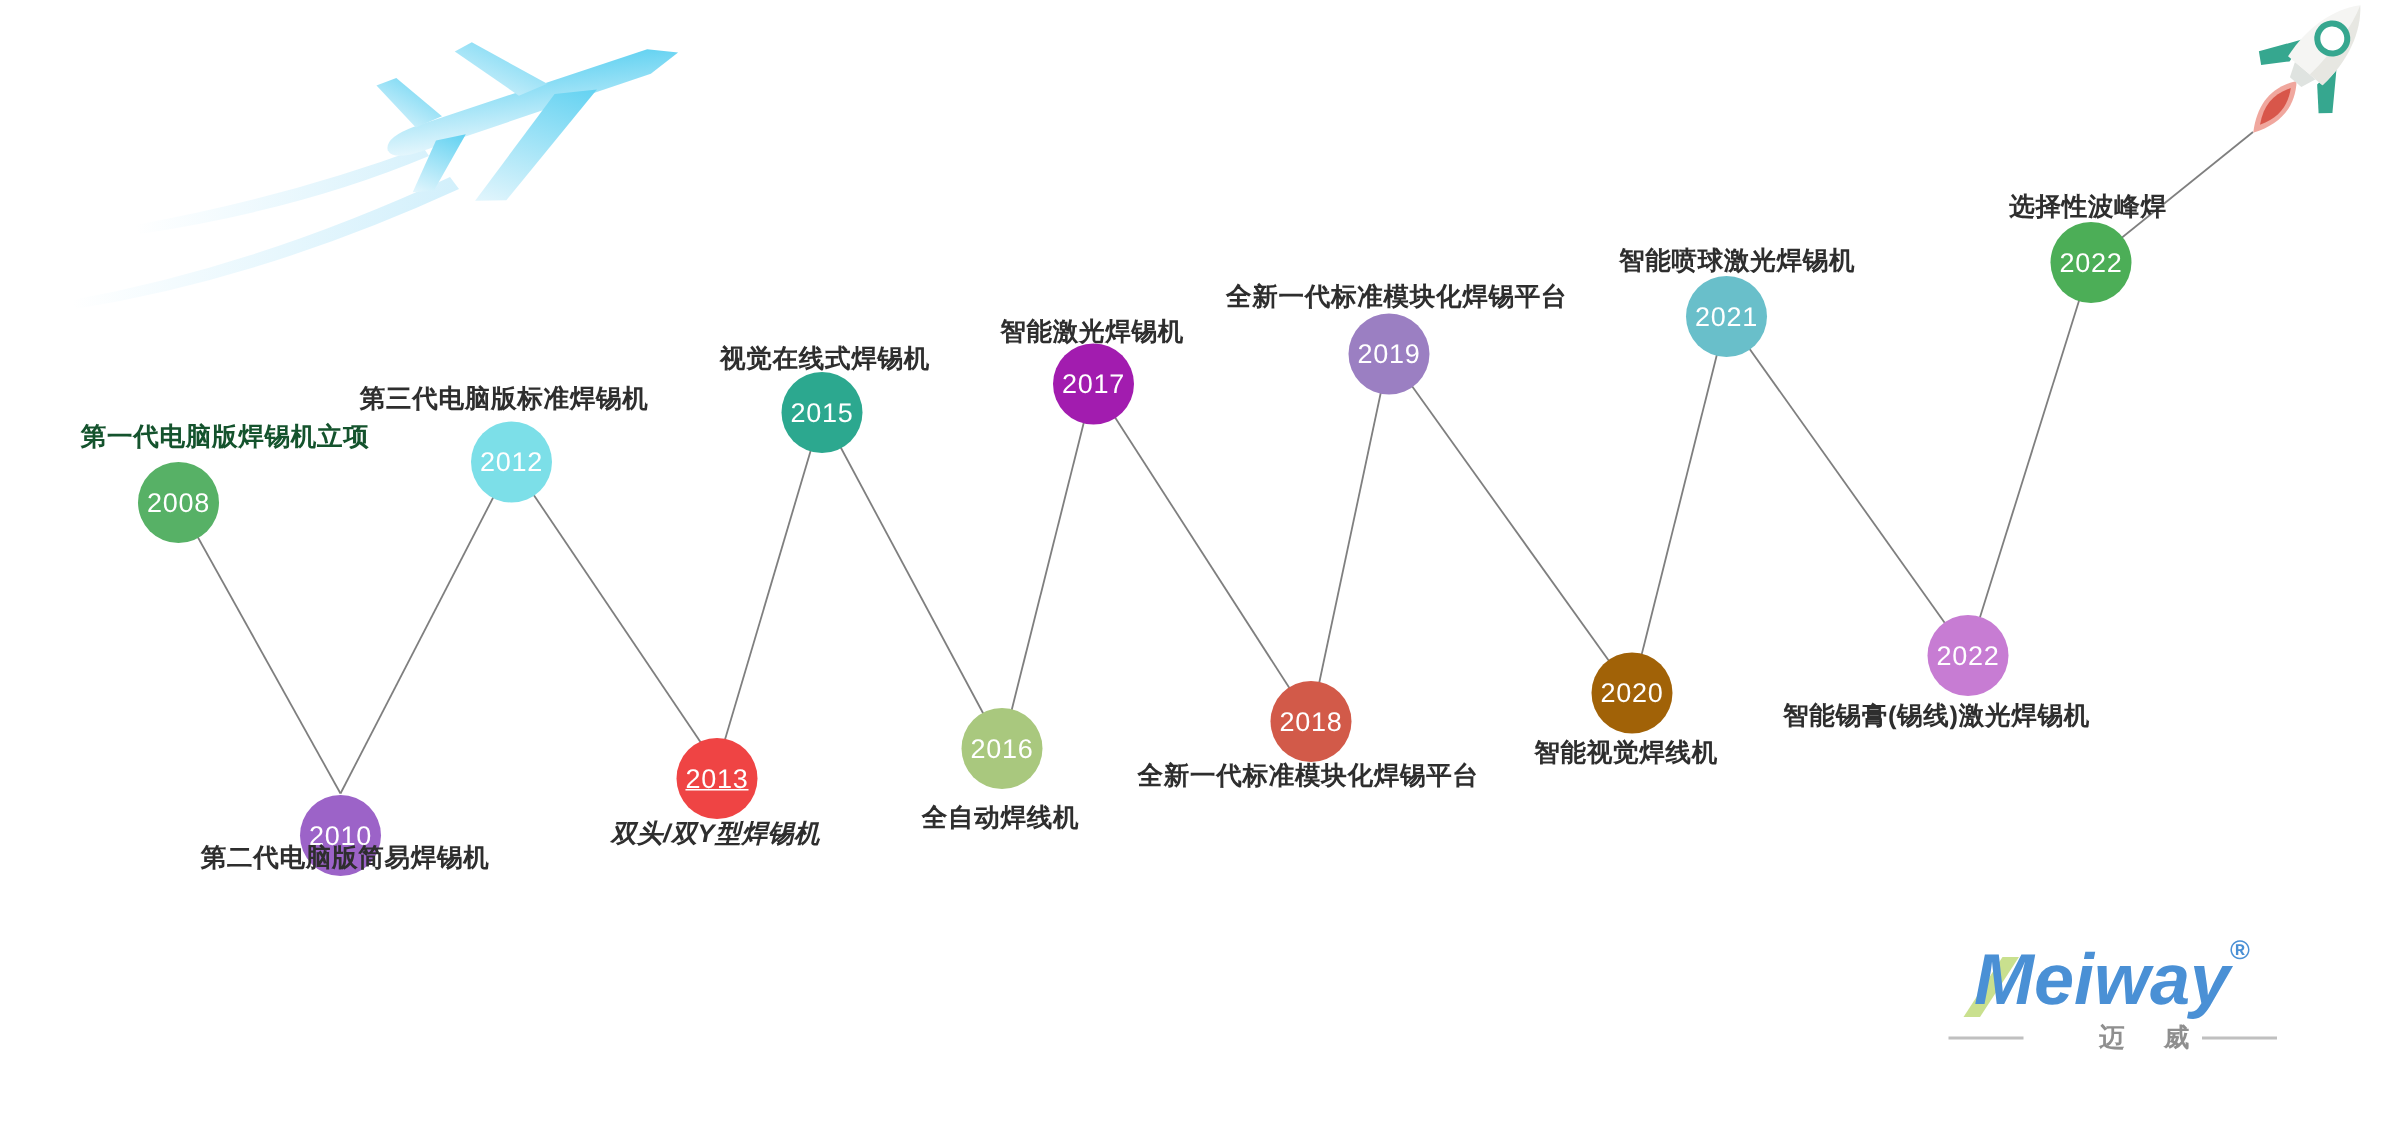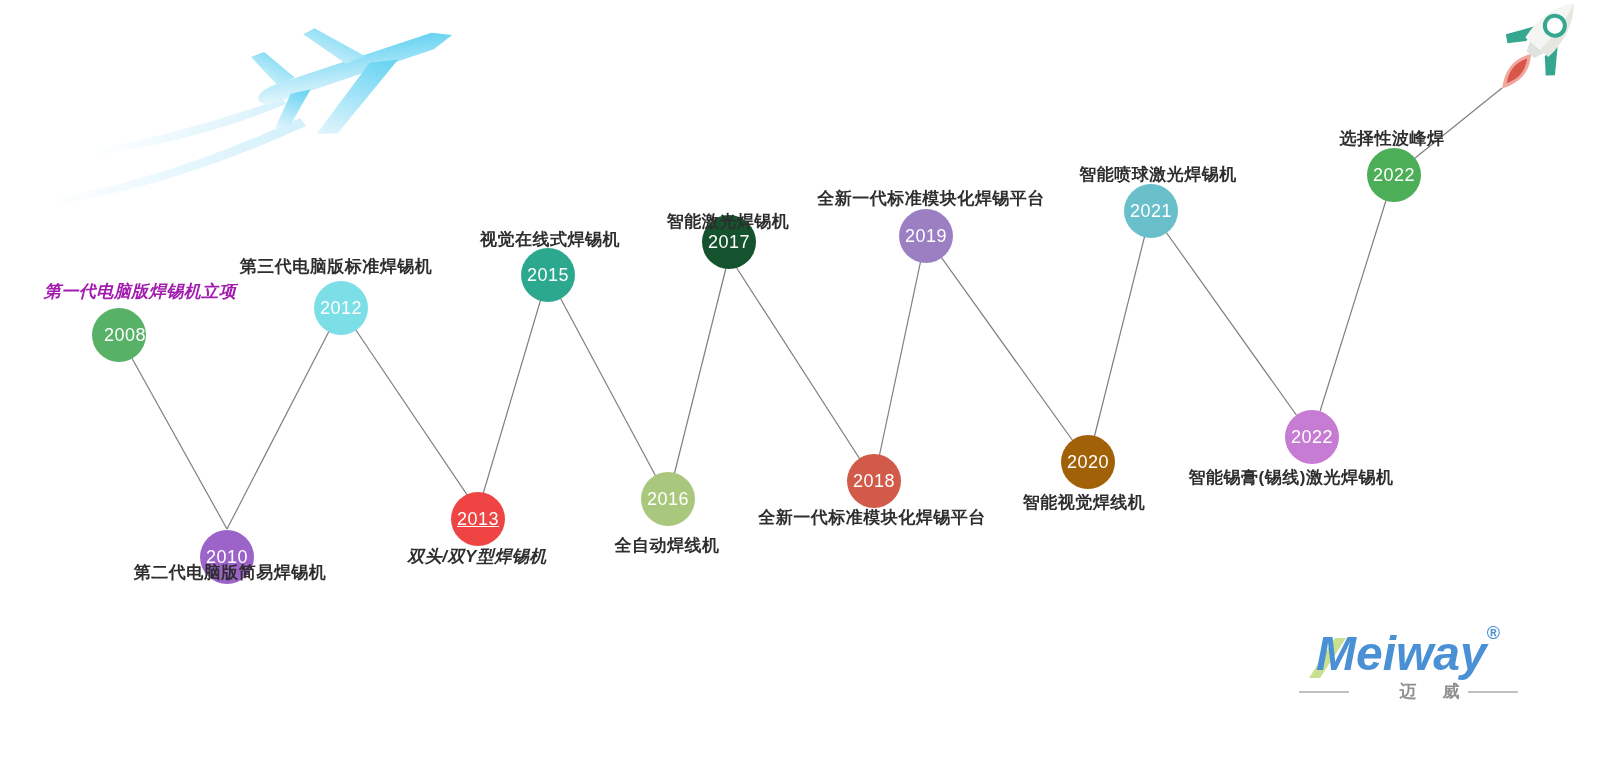--- a/index.html
+++ b/index.html
@@ -93,33 +93,33 @@
       <path d="M61,47 L43,73 L50,79 L63,65 Z" fill="#36a78f"></path>
       <path d="M89,47 L107,73 L100,79 L87,65 Z" fill="#36a78f"></path>
       <path d="M66,63 L84,63 L80,73 L70,73 Z" fill="#dfe3e0"></path>
       <path d="M75,6 C87,19 93,40 90,63 L60,63 C57,40 63,19 75,6 Z" fill="#f5f5f3"></path>
       <path d="M75,6 C87,19 93,40 90,63 L79,63 C81,40 80,20 75,6 Z" fill="#e7e7e2"></path>
       <circle cx="75" cy="35" r="10" fill="#ffffff" stroke="#36a78f" stroke-width="4"></circle>
     </g>
   </svg>
 
   <div id="nodes-layer">
-      <div class="node" style="left: 92px; top: 308px; background: rgb(87, 177, 102); text-align: right;">2008</div>
-      <div class="milestone-label" style="left: 140px; top: 291px; color: #a21caf; font-style: italic;">第一代电脑版焊锡机立项</div>
+      <div class="node" style="left: 92px; top: 308px; background: rgb(87, 177, 102);">2008</div>
+      <div class="milestone-label" style="left: 150px; top: 291px; color: #14532d;">第一代电脑版焊锡机立项</div>
       <div class="node" style="left: 200px; top: 530px; background: rgb(156, 99, 200);">2010</div>
       <div class="milestone-label" style="left: 230px; top: 572px; color: rgb(46, 46, 46);">第二代电脑版简易焊锡机</div>
       <div class="node" style="left: 314px; top: 281px; background: rgb(124, 223, 232);">2012</div>
       <div class="milestone-label" style="left: 336px; top: 266px; color: rgb(46, 46, 46);">第三代电脑版标准焊锡机</div>
       <div class="node" style="left: 451px; top: 492px; background: #ef4444; text-decoration: underline;">2013</div>
       <div class="milestone-label" style="left: 477px; top: 556px; color: rgb(46, 46, 46); font-style: italic;">双头/双Y型焊锡机</div>
       <div class="node" style="left: 521px; top: 248px; background: rgb(44, 168, 143);">2015</div>
       <div class="milestone-label" style="left: 550px; top: 239px; color: rgb(46, 46, 46);">视觉在线式焊锡机</div>
       <div class="node" style="left: 641px; top: 472px; background: rgb(169, 200, 126);">2016</div>
       <div class="milestone-label" style="left: 667px; top: 545px; color: rgb(46, 46, 46);">全自动焊线机</div>
-      <div class="node" style="left: 702px; top: 215px; background: #14532d;">2017</div>
+      <div class="node" style="left: 702px; top: 229px; background: #a21caf;">2017</div>
       <div class="milestone-label" style="left: 728px; top: 221px; color: rgb(46, 46, 46);">智能激光焊锡机</div>
       <div class="node" style="left: 847px; top: 454px; background: rgb(210, 90, 73);">2018</div>
       <div class="milestone-label" style="left: 872px; top: 517px; color: rgb(46, 46, 46);">全新一代标准模块化焊锡平台</div>
       <div class="node" style="left: 899px; top: 209px; background: rgb(155, 127, 194); text-align: center;">2019</div>
       <div class="milestone-label" style="left: 931px; top: 198px; color: rgb(46, 46, 46);">全新一代标准模块化焊锡平台</div>
       <div class="node" style="left: 1061px; top: 435px; background: #a16207;">2020</div>
       <div class="milestone-label" style="left: 1084px; top: 502px; color: rgb(46, 46, 46);">智能视觉焊线机</div>
       <div class="node" style="left: 1124px; top: 184px; background: rgb(105, 191, 202);">2021</div>
       <div class="milestone-label" style="left: 1158px; top: 174px; color: rgb(46, 46, 46);">智能喷球激光焊锡机</div>
       <div class="node" style="left: 1285px; top: 410px; background: rgb(199, 124, 211);">2022</div>

